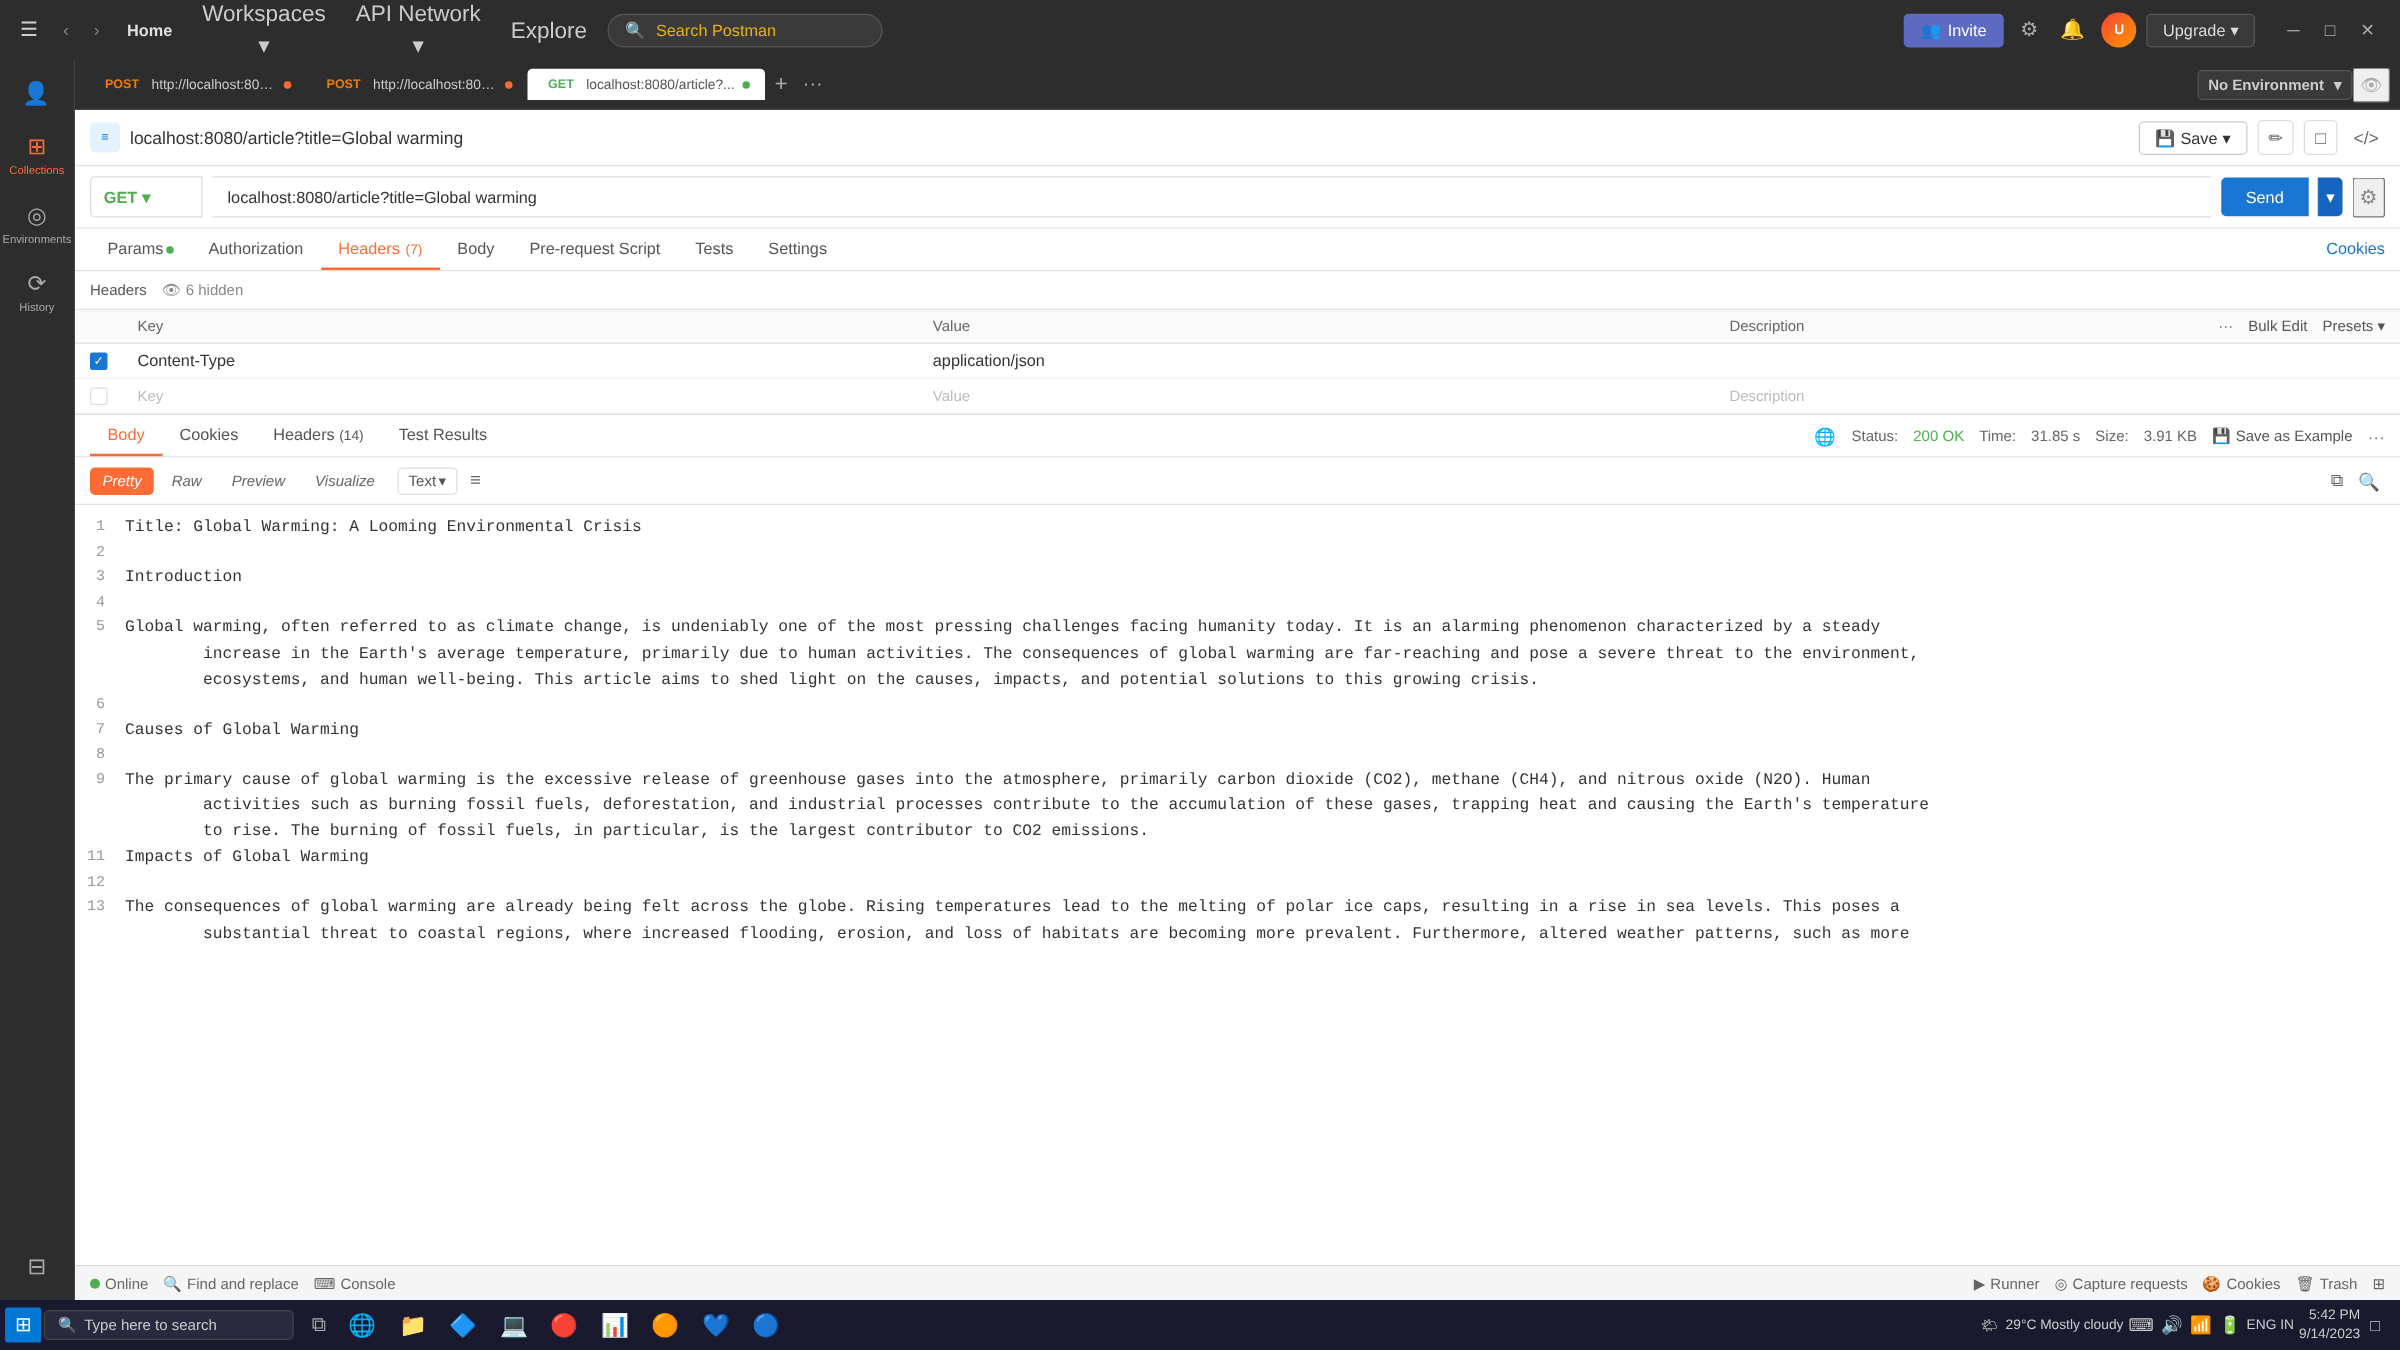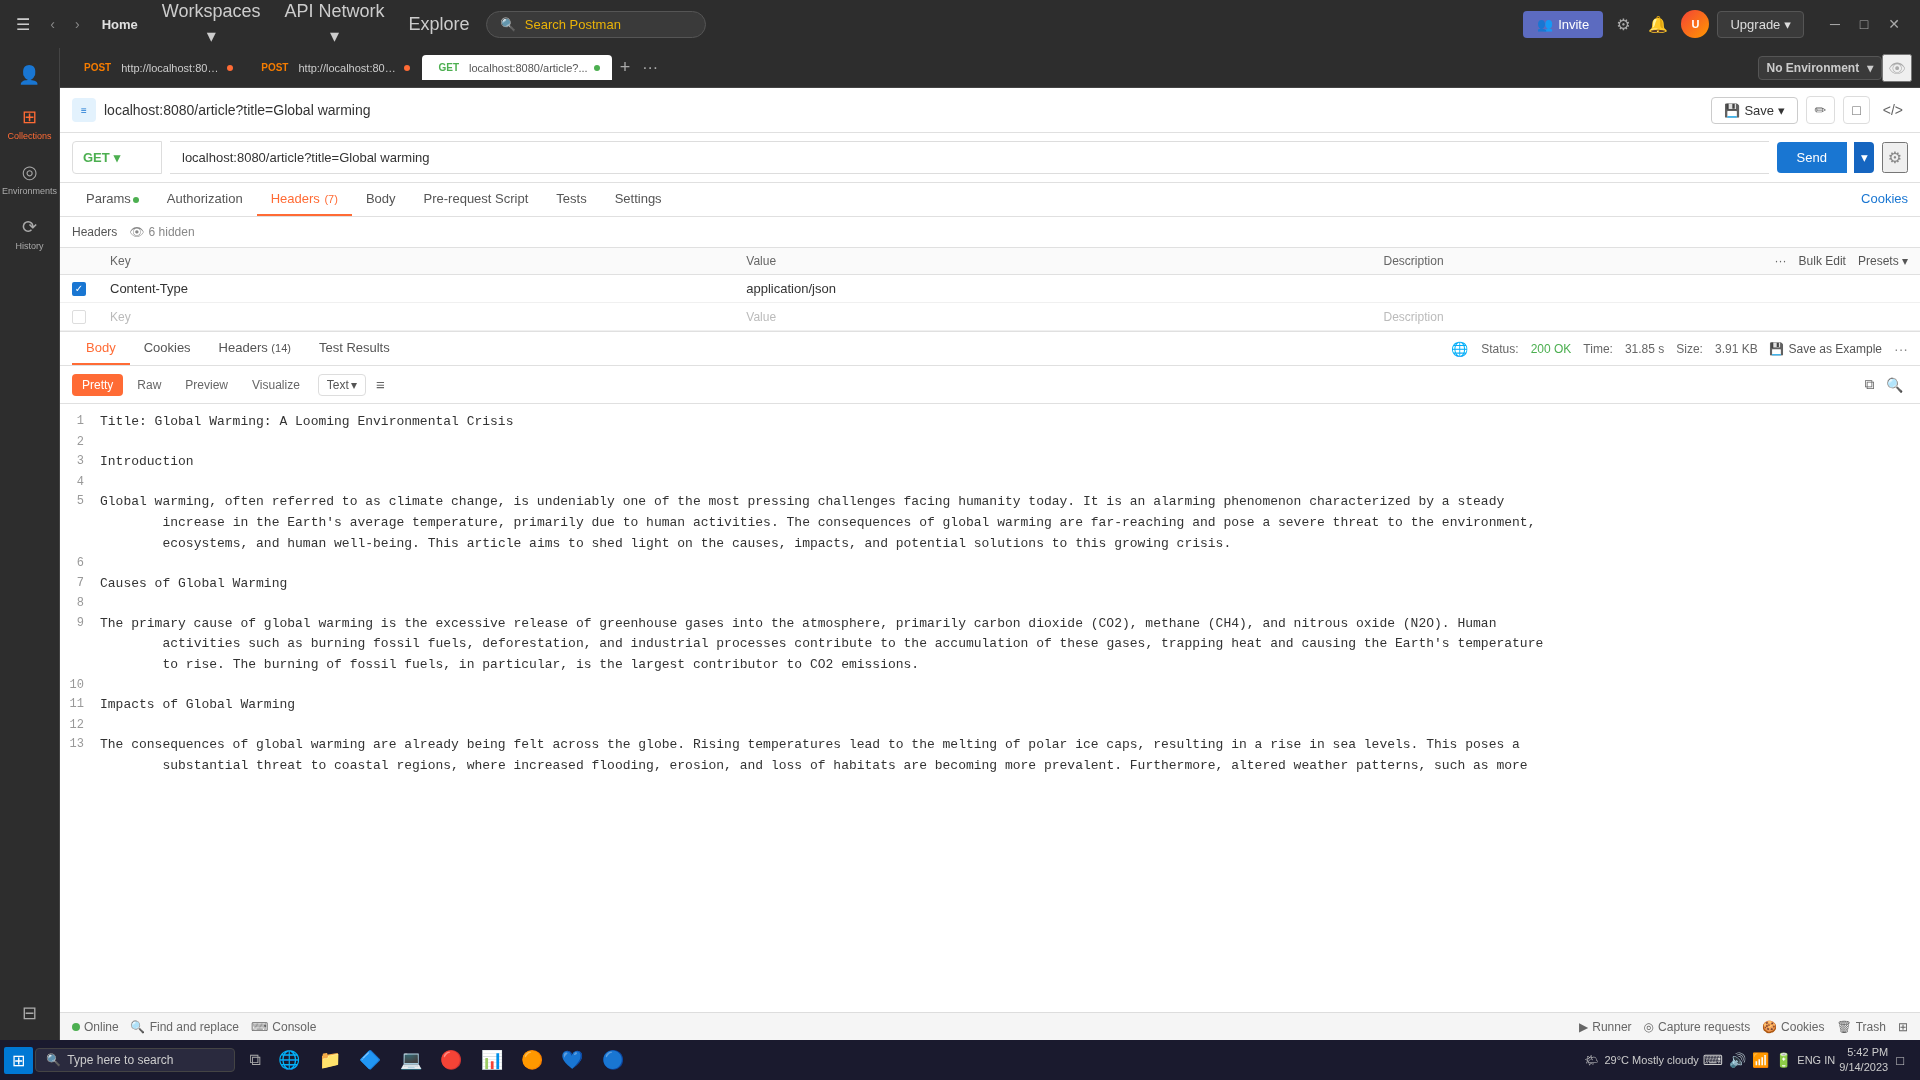--- a/index.html
+++ b/index.html
@@ -99,21 +99,21 @@
     .resp-tab.active { color: #ff6b35; border-bottom-color: #ff6b35; }
     .resp-tab .tab-badge { font-size: 11px; color: #555; }
     .resp-status { margin-left: auto; display: flex; align-items: center; gap: 12px; font-size: 12px; }
     .status-200 { color: #4caf50; font-weight: 500; }
     .resp-meta { color: #666; }
     .save-example-btn { color: #555; font-size: 12px; cursor: pointer; display: flex; align-items: center; gap: 4px; border: none; background: none; }
     .resp-more { color: #888; cursor: pointer; font-size: 14px; background: none; border: none; }
 
     
     .format-bar { display: flex; align-items: center; padding: 6px 12px; gap: 4px; border-bottom: 1px solid #e0e0e0; flex-shrink: 0; background: #fff; }
-    .fmt-tab { padding: 4px 10px; font-size: 12px; color: #666; cursor: pointer; border-radius: 4px; }
+    .fmt-tab { padding: 4px 10px; font-size: 12px; color: #666; cursor: pointer; border-radius: 4px; font-style: italic; }
     .fmt-tab.active { background: #ff6b35; color: white; border-radius: 4px; }
     .fmt-select { display: flex; align-items: center; gap: 2px; border: 1px solid #ddd; border-radius: 4px; padding: 3px 8px; font-size: 12px; cursor: pointer; color: #555; margin-left: 4px; }
     .fmt-icon { color: #666; cursor: pointer; font-size: 15px; background: none; border: none; padding: 3px 6px; }
     .fmt-right { margin-left: auto; display: flex; gap: 4px; }
     .fmt-copy { color: #666; cursor: pointer; font-size: 14px; background: none; border: none; padding: 4px; }
     .fmt-search { color: #666; cursor: pointer; font-size: 14px; background: none; border: none; padding: 4px; }
 
     
     .code-viewer { flex: 1; overflow-y: auto; font-family: 'Courier New', monospace; font-size: 13px; padding: 8px 0; background: #fff; }
     .code-line { display: flex; gap: 0; line-height: 1.6; }
@@ -403,24 +403,20 @@
           <span class="line-num">8</span>
           <span class="line-content"></span>
         </div>
         <div class="code-line">
           <span class="line-num">9</span>
           <span class="line-content">The primary cause of global warming is the excessive release of greenhouse gases into the atmosphere, primarily carbon dioxide (CO2), methane (CH4), and nitrous oxide (N2O). Human
         activities such as burning fossil fuels, deforestation, and industrial processes contribute to the accumulation of these gases, trapping heat and causing the Earth's temperature
         to rise. The burning of fossil fuels, in particular, is the largest contributor to CO2 emissions.</span>
         </div>
         <div class="code-line">
-          <span class="line-num">10</span>
-          <span class="line-content"></span>
-        </div>
-        <div class="code-line">
           <span class="line-num">11</span>
           <span class="line-content">Impacts of Global Warming</span>
         </div>
         <div class="code-line">
           <span class="line-num">12</span>
           <span class="line-content"></span>
         </div>
         <div class="code-line">
           <span class="line-num">13</span>
           <span class="line-content">The consequences of global warming are already being felt across the globe. Rising temperatures lead to the melting of polar ice caps, resulting in a rise in sea levels. This poses a

